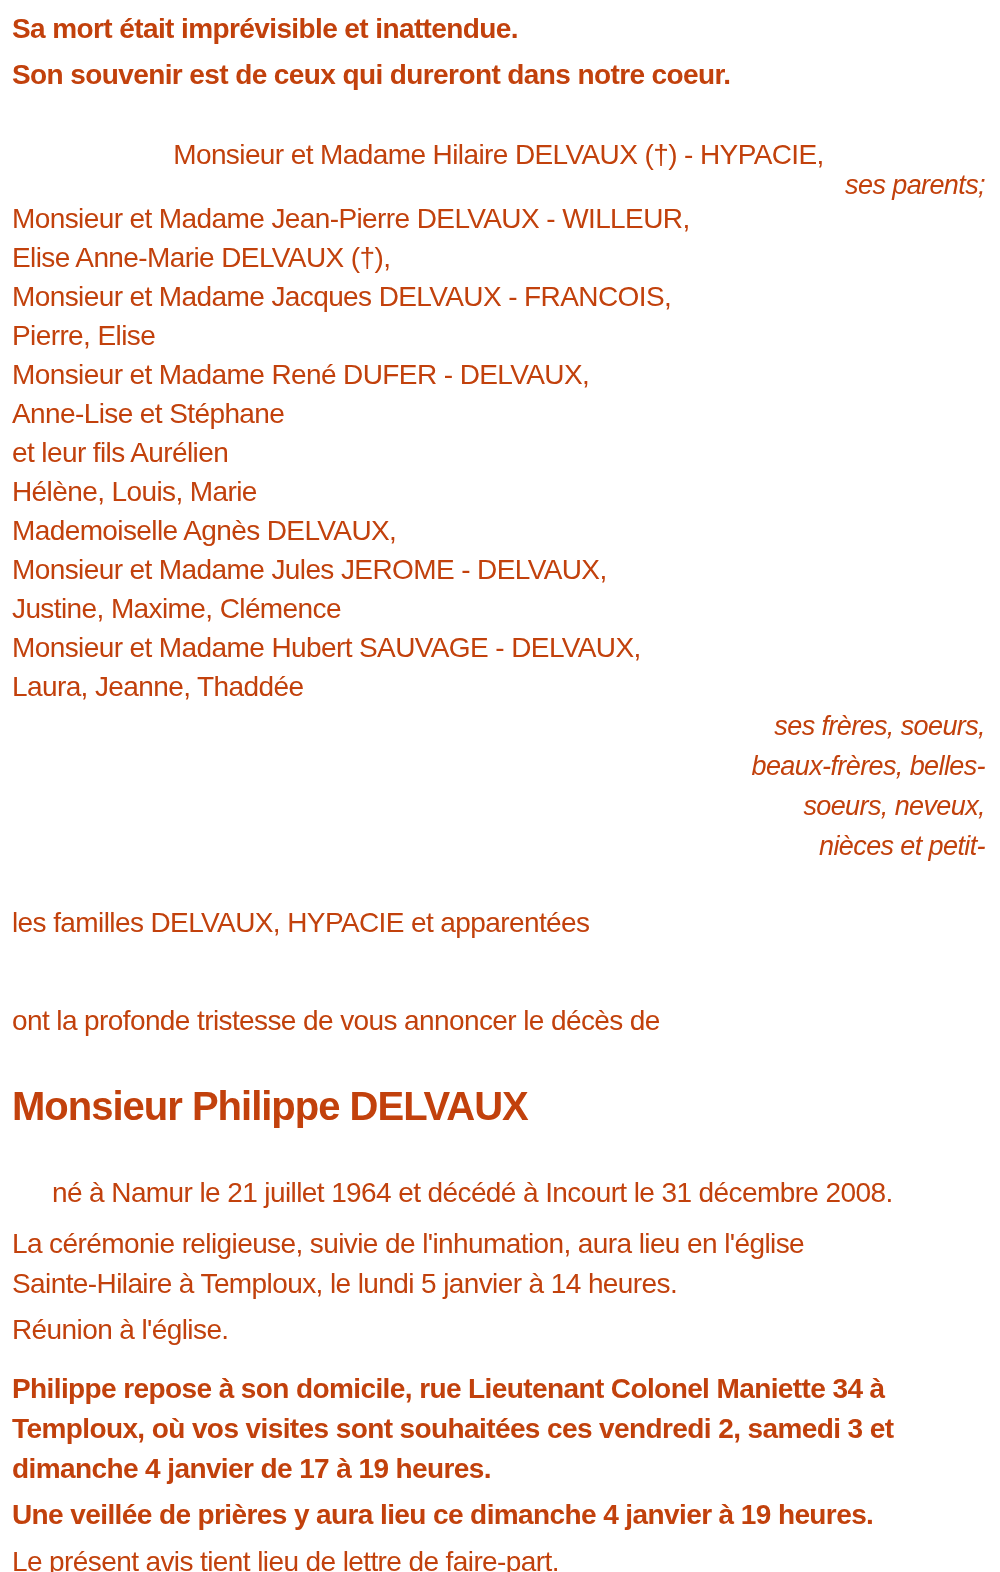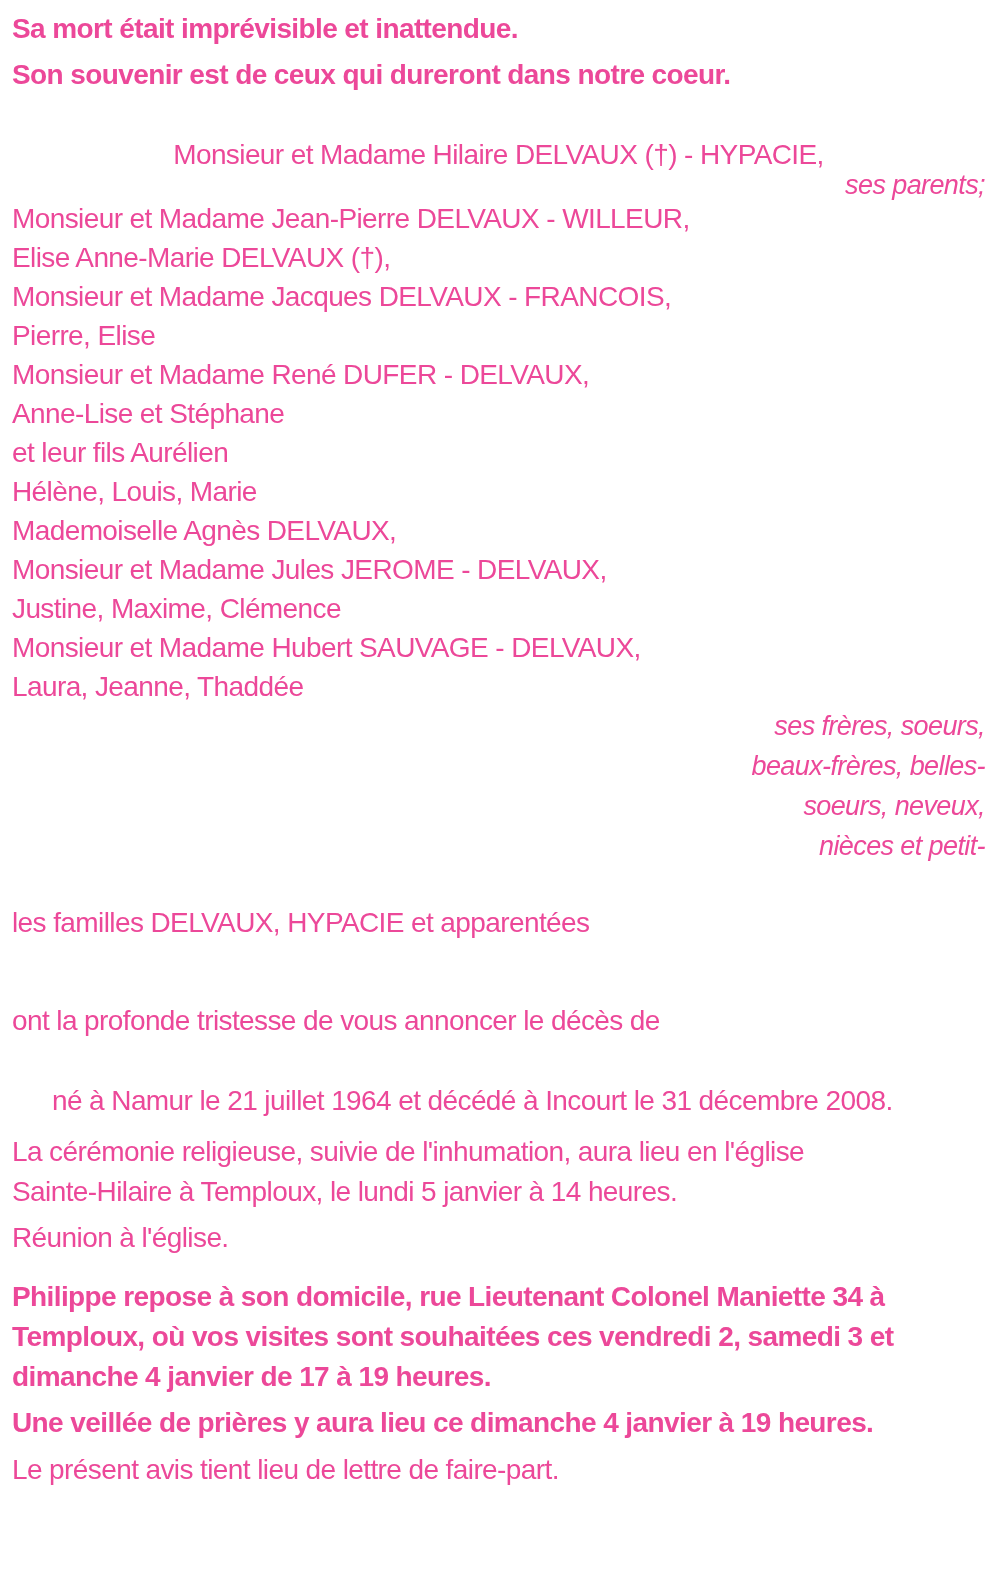--- a/index.html
+++ b/index.html
@@ -2,21 +2,21 @@
 <html><head>
 <meta charset="utf-8">
 <style>
   * { margin: 0; padding: 0; box-sizing: border-box; }
   html, body { background: #ffffff; }
   .sheet {
     position: relative;
     width: 1000px;
     height: 1572px;
     background: #ffffff;
-    color: #ec4899;
+    color: #c2410c;
     padding: 12px 15px 0 12px;
     overflow: hidden;
     font-family: "Liberation Sans", "DejaVu Sans", sans-serif;
     font-size: 28px;
     letter-spacing: -0.6px;
   }
   .epitaph {
     font-weight: 700;
     line-height: 33px;
     white-space: nowrap;
@@ -89,20 +89,21 @@
     <div class="relation-line">ses frères, soeurs,</div>
     <div class="relation-line">beaux-frères, belles-</div>
     <div class="relation-line">soeurs, neveux,</div>
     <div class="relation-line">nièces et petit-</div>
   </div>
 
   <p class="families-line">les familles DELVAUX, HYPACIE et apparentées</p>
 
   <p class="announcement">ont la profonde tristesse de vous annoncer le décès de</p>
 
+  <h1 class="deceased-name">Monsieur Philippe DELVAUX</h1>
 
   <p class="life-dates">né à Namur le 21 juillet 1964 et décédé à Incourt le 31 décembre 2008.</p>
 
   <div class="ceremony">
     <div class="wrap-line">La cérémonie religieuse, suivie de l'inhumation, aura lieu en l'église</div>
     <div class="wrap-line">Sainte-Hilaire à Temploux, le lundi 5 janvier à 14 heures.</div>
   </div>
 
   <p class="assembly">Réunion à l'église.</p>
 

